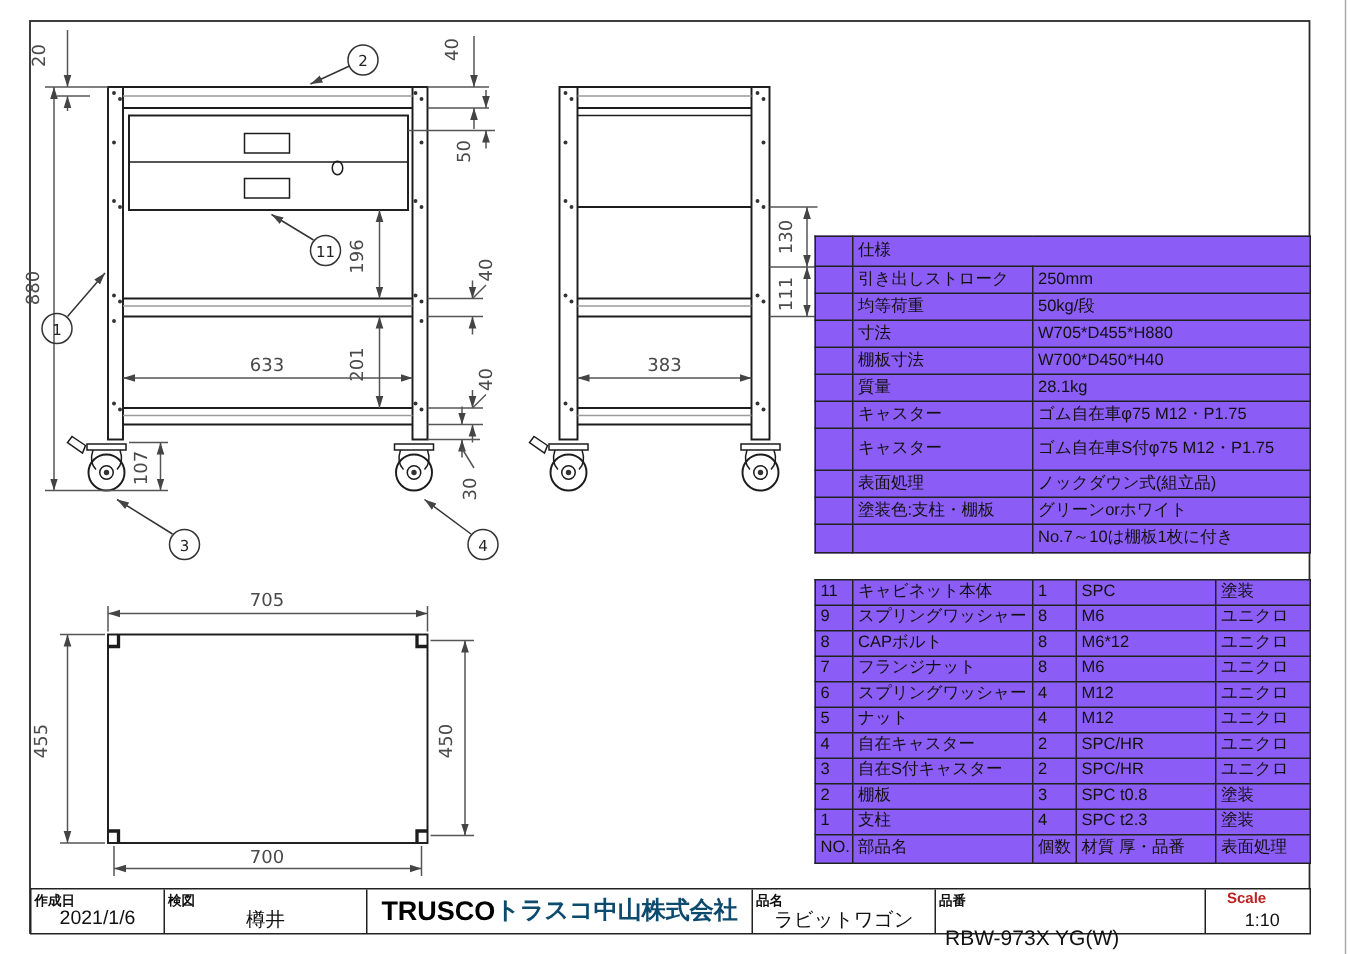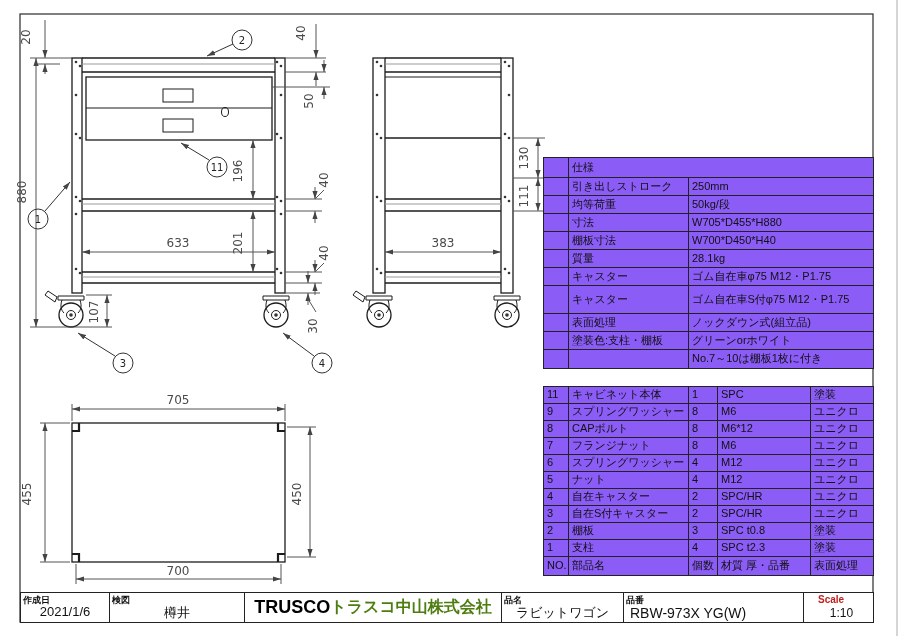--- a/index.html
+++ b/index.html
@@ -35,24 +35,24 @@
 
   
   #title-block { position:absolute; left:20px; top:592px; width:854px; height:31px;
     border:1px solid #222; display:flex; background:#fff; }
   .tb-cell { position:relative; border-right:1px solid #222; height:100%; }
   .tb-cell:last-child { border-right:none;margin-left:12px; }
   .tb-label { position:absolute; left:2px; top:1px; font-size:9px; font-weight:bold; color:#111; }
   .tb-value { position:absolute; left:0; right:0; top:11px; text-align:center; font-size:13px; color:#111; }
   .tb-company { display:flex; align-items:center; justify-content:center; gap:0; }
   .tb-logo { font-size:18px; font-weight:800; letter-spacing:0; color:#000; }
-  .tb-coname { font-size:16px; font-weight:bold; color:#4d7c0f; }
+  .tb-coname { font-size:16px; font-weight:bold; color:#0c4a6e; }
   #scale-cell .tb-label { font-size:10px; }
   #scale-cell .tb-value { font-size:12px; top:13px; }
-  #partno-cell .tb-value { text-align:left; padding-left:6px; font-size:14px; top:12px; }
+  #partno-cell .tb-value { text-align:left; padding-left:6px; font-size:14px; top:24px; }
 </style>
 </head>
 <body>
 
 <div id="stage">
 
 <svg width="900" height="636" viewBox="0 0 900 636">
   <defs>
     <marker id="ar" viewBox="0 0 10 10" refX="10" refY="5" markerWidth="8" markerHeight="8" orient="auto-start-reverse">
       <path d="M0,1.8 L10,5 L0,8.2 Z" fill="#444"></path>

